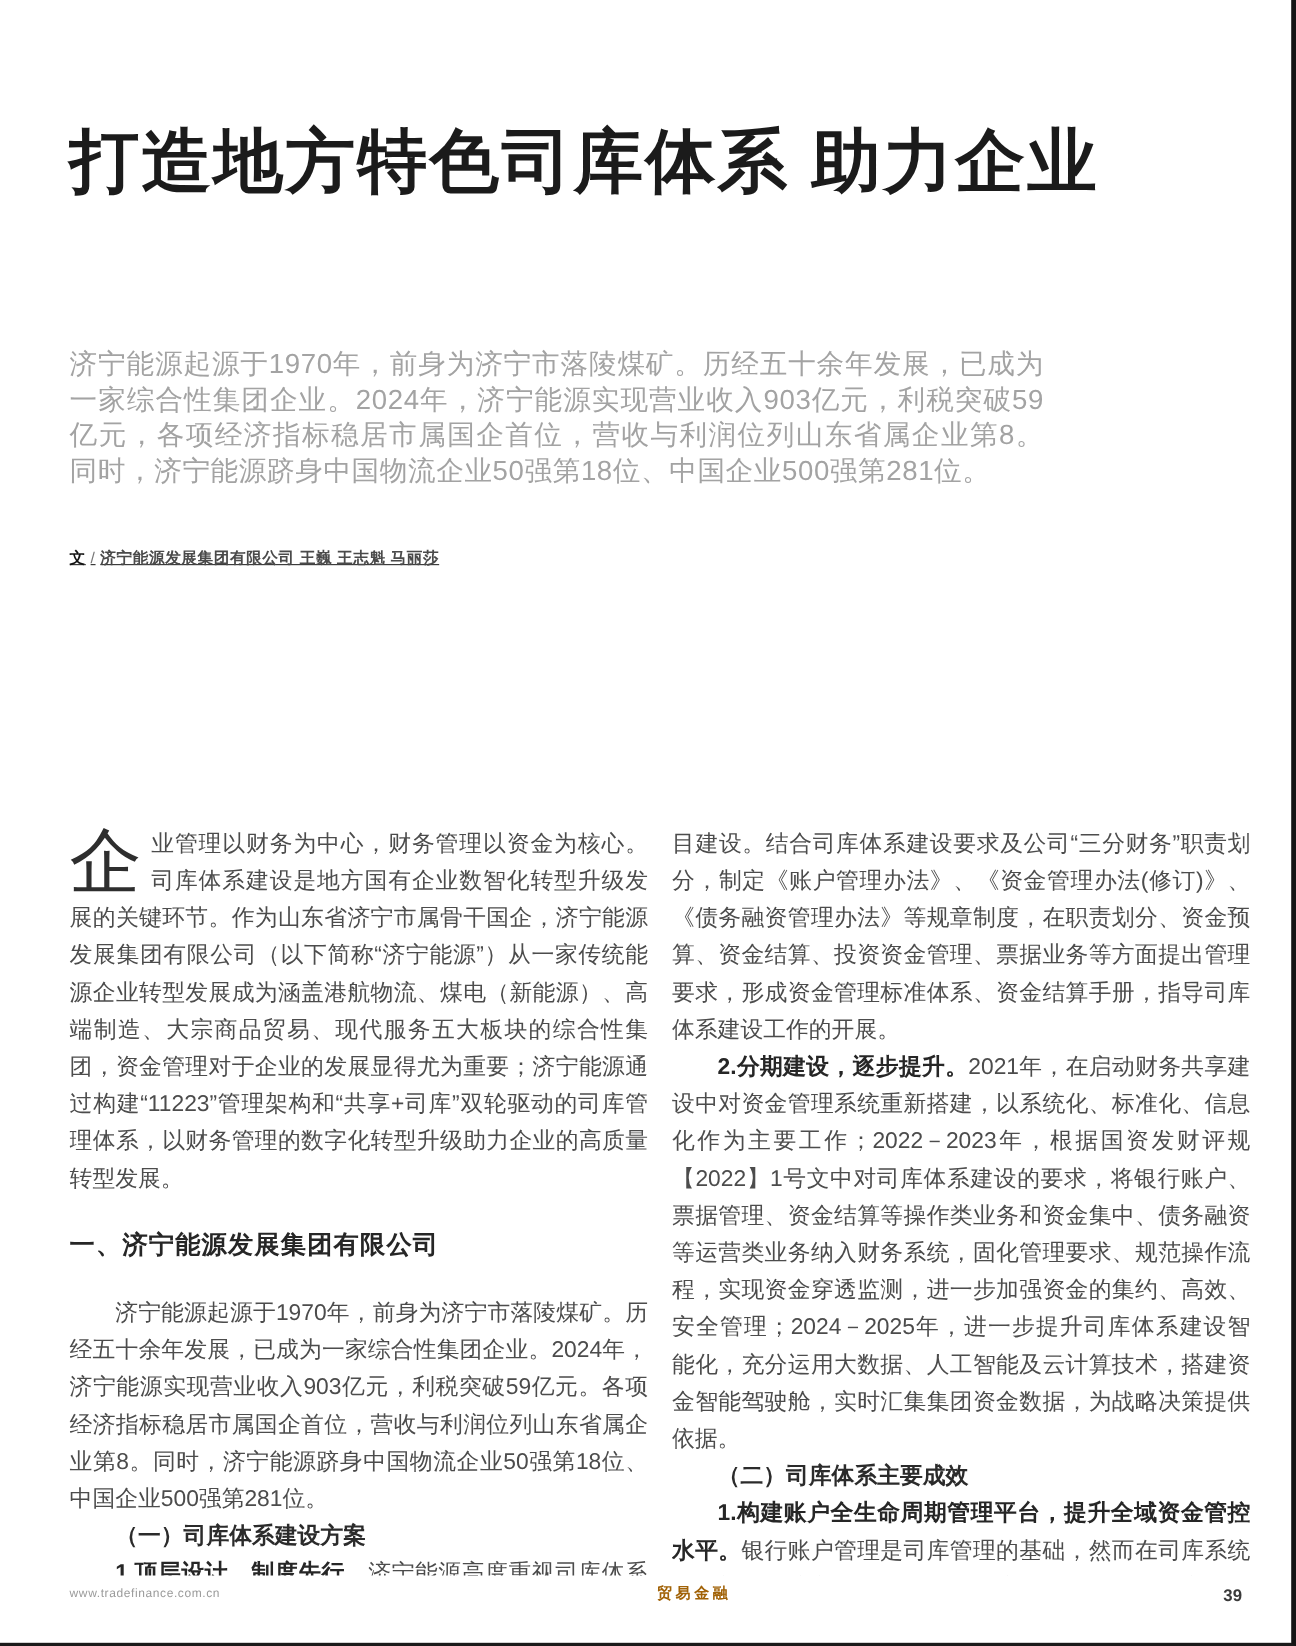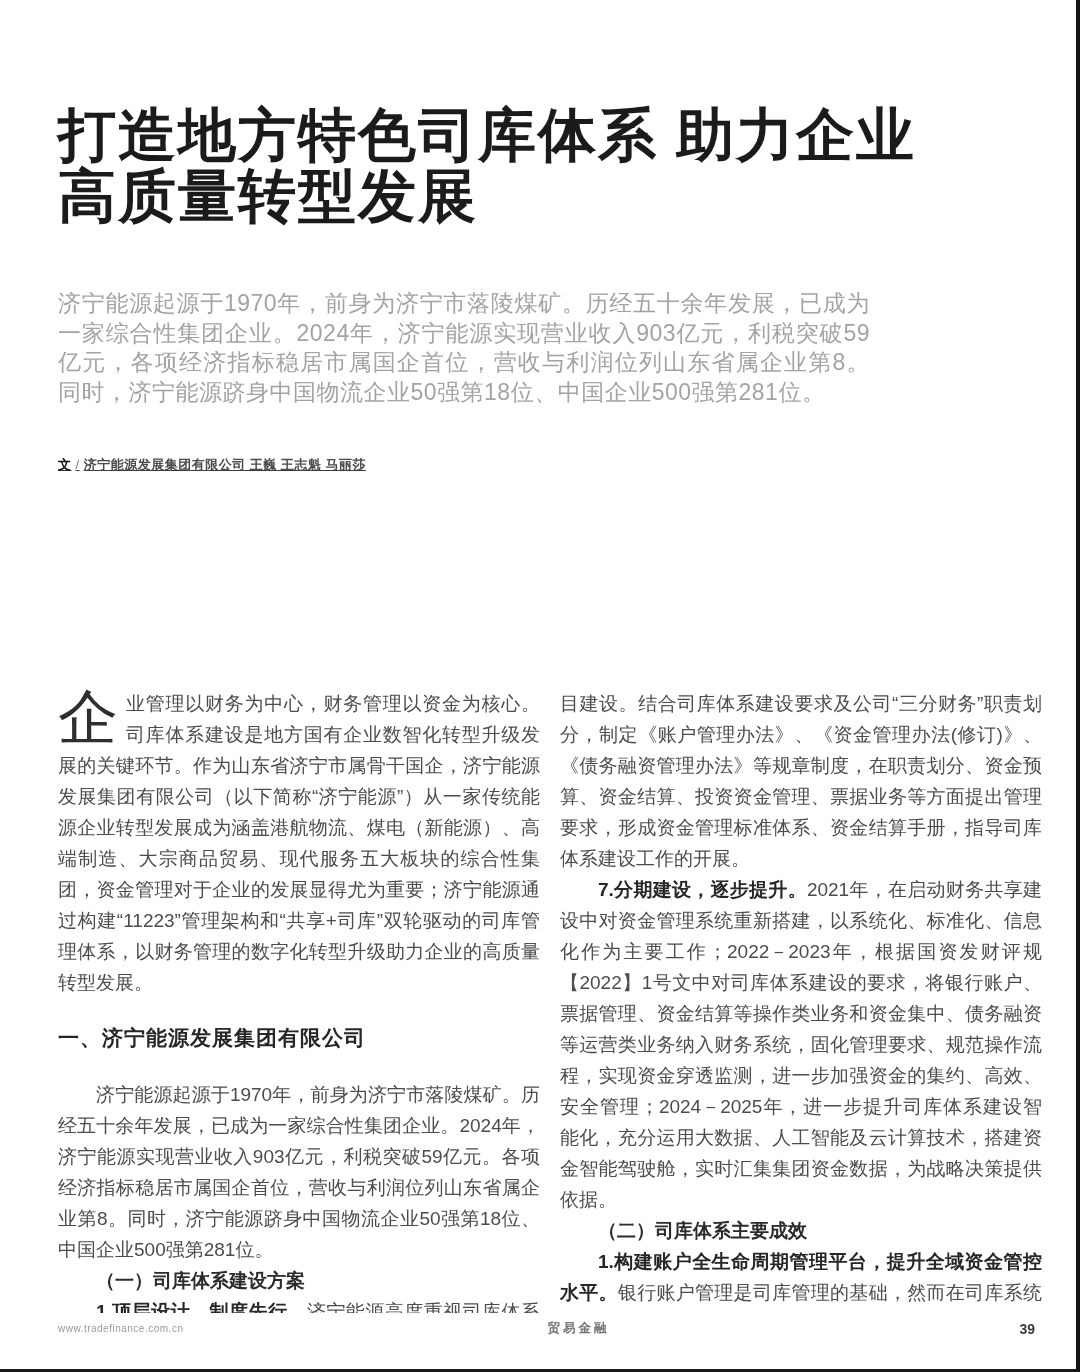--- a/index.html
+++ b/index.html
@@ -111,38 +111,37 @@
     align-items: center;
   }
   .footer-url {
     font-size: 10px;
     color: #9a9a9a;
     letter-spacing: 0.5px;
   }
   .footer-magazine {
     font-size: 12.5px;
     font-weight: 700;
-    color: #737373;
+    color: #a16207;
     letter-spacing: 3px;
   }
   .footer-page {
     font-size: 14px;
     font-weight: 700;
     color: #3a3a3a;
     margin-left: 46px;
   }
 </style>
 </head>
 <body>
 
 <div class="page">
 
   <div class="title">
     <div>打造地方特色司库体系 助力企业</div>
-    <div>高质量转型发展</div>
   </div>
 
   <div class="abstract">济宁能源起源于1970年，前身为济宁市落陵煤矿。历经五十余年发展，已成为一家综合性集团企业。2024年，济宁能源实现营业收入903亿元，利税突破59亿元，各项经济指标稳居市属国企首位，营收与利润位列山东省属企业第8。同时，济宁能源跻身中国物流企业50强第18位、中国企业500强第281位。</div>
 
   <div class="byline">
     <span class="byline-label">文</span><span class="byline-sep">/</span><span class="byline-text">济宁能源发展集团有限公司 王巍 王志魁 马丽莎</span>
   </div>
 
   <div class="body-wrap">
 
@@ -154,21 +153,21 @@
       <p class="indent">济宁能源起源于1970年，前身为济宁市落陵煤矿。历经五十余年发展，已成为一家综合性集团企业。2024年，济宁能源实现营业收入903亿元，利税突破59亿元。各项经济指标稳居市属国企首位，营收与利润位列山东省属企业第8。同时，济宁能源跻身中国物流企业50强第18位、中国企业500强第281位。</p>
       <p class="indent sub-heading">（一）司库体系建设方案</p>
       <p class="indent">
         <span class="lead">1.顶层设计，制度先行。</span><span>济宁能源高度重视司库体系建设，实行“一把手”工程，统筹协调集团各类资源，推进项</span>
       </p>
     </div>
 
     <div class="col">
       <p>目建设。结合司库体系建设要求及公司“三分财务”职责划分，制定《账户管理办法》、《资金管理办法(修订)》、《债务融资管理办法》等规章制度，在职责划分、资金预算、资金结算、投资资金管理、票据业务等方面提出管理要求，形成资金管理标准体系、资金结算手册，指导司库体系建设工作的开展。</p>
       <p class="indent">
-        <span class="lead">7.分期建设，逐步提升。</span><span>2021年，在启动财务共享建设中对资金管理系统重新搭建，以系统化、标准化、信息化作为主要工作；2022－2023年，根据国资发财评规【2022】1号文中对司库体系建设的要求，将银行账户、票据管理、资金结算等操作类业务和资金集中、债务融资等运营类业务纳入财务系统，固化管理要求、规范操作流程，实现资金穿透监测，进一步加强资金的集约、高效、安全管理；2024－2025年，进一步提升司库体系建设智能化，充分运用大数据、人工智能及云计算技术，搭建资金智能驾驶舱，实时汇集集团资金数据，为战略决策提供依据。</span>
+        <span class="lead">2.分期建设，逐步提升。</span><span>2021年，在启动财务共享建设中对资金管理系统重新搭建，以系统化、标准化、信息化作为主要工作；2022－2023年，根据国资发财评规【2022】1号文中对司库体系建设的要求，将银行账户、票据管理、资金结算等操作类业务和资金集中、债务融资等运营类业务纳入财务系统，固化管理要求、规范操作流程，实现资金穿透监测，进一步加强资金的集约、高效、安全管理；2024－2025年，进一步提升司库体系建设智能化，充分运用大数据、人工智能及云计算技术，搭建资金智能驾驶舱，实时汇集集团资金数据，为战略决策提供依据。</span>
       </p>
       <p class="indent sub-heading">（二）司库体系主要成效</p>
       <p class="indent">
         <span class="lead">1.构建账户全生命周期管理平台，提升全域资金管控水平。</span><span>银行账户管理是司库管理的基础，然而在司库系统建设初期，济宁能源面临银行账户冗余、银企直联率低等问题，导致资金沉淀，财务费用居高不下。为实现资金“看得见、管得</span>
       </p>
     </div>
 
   </div>
 
   <div class="footer">

